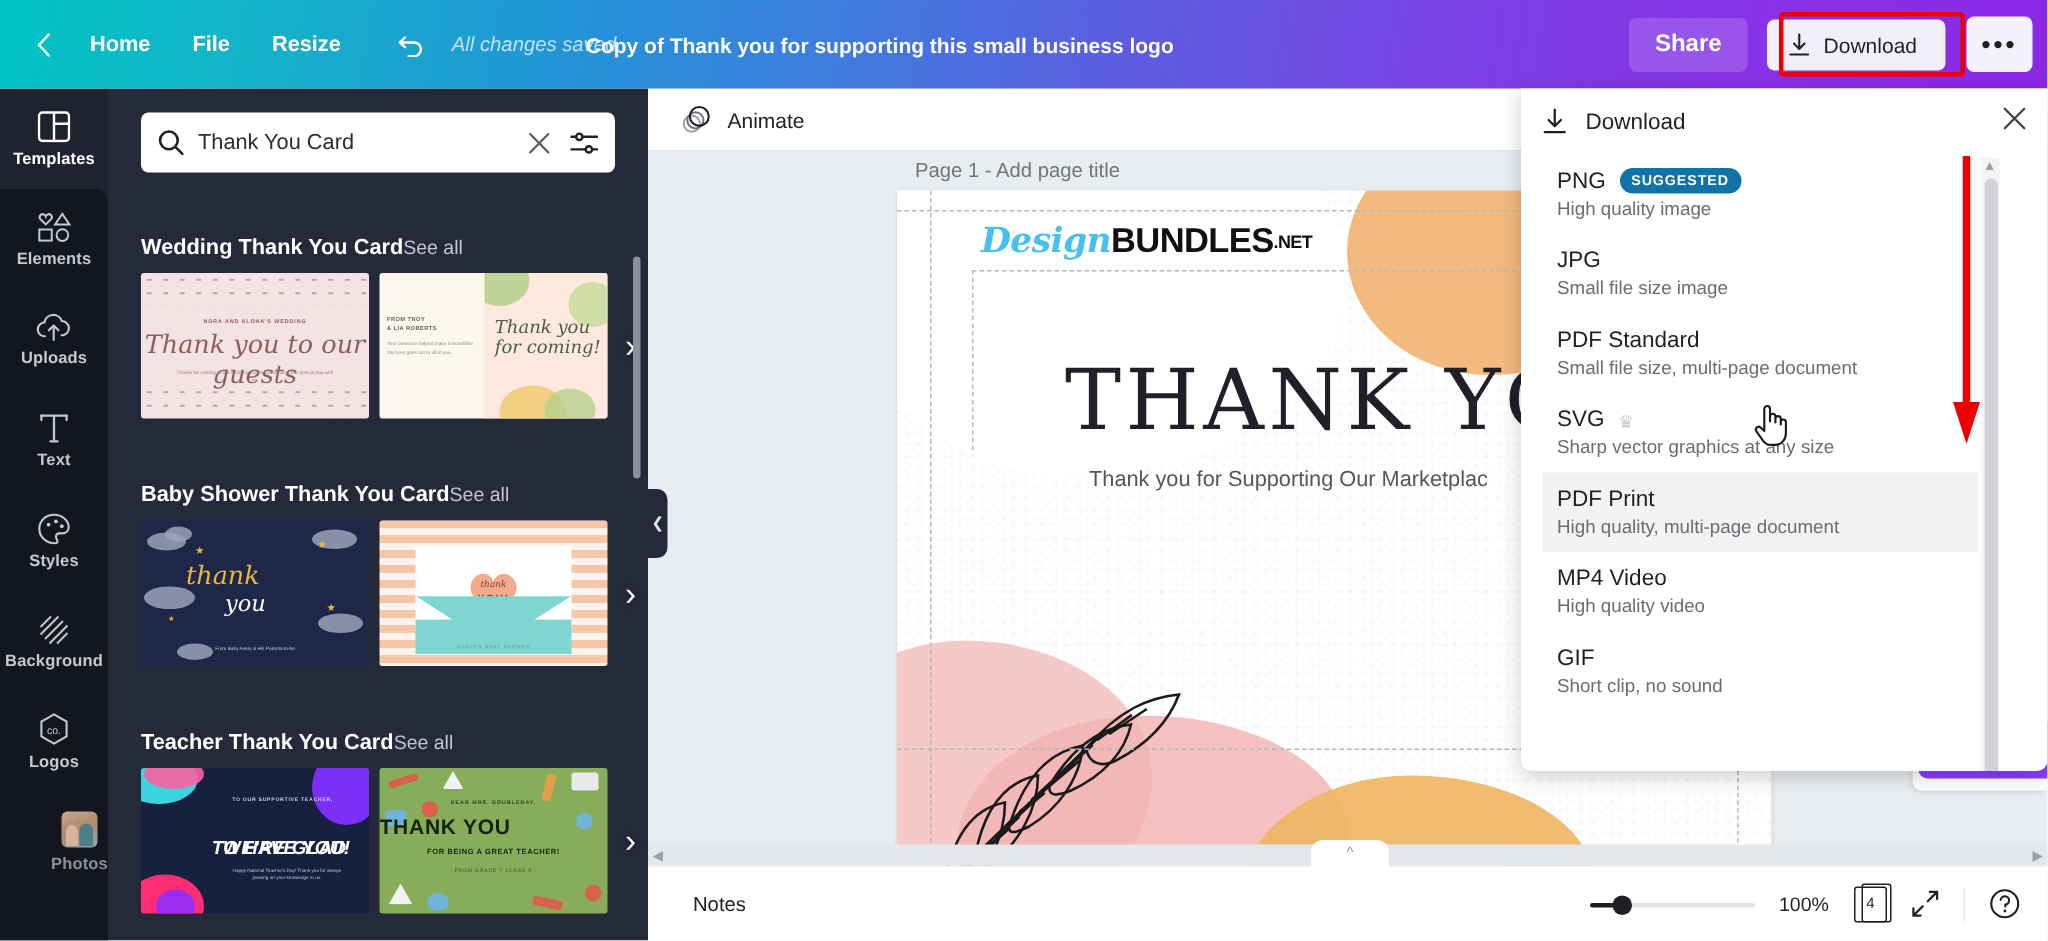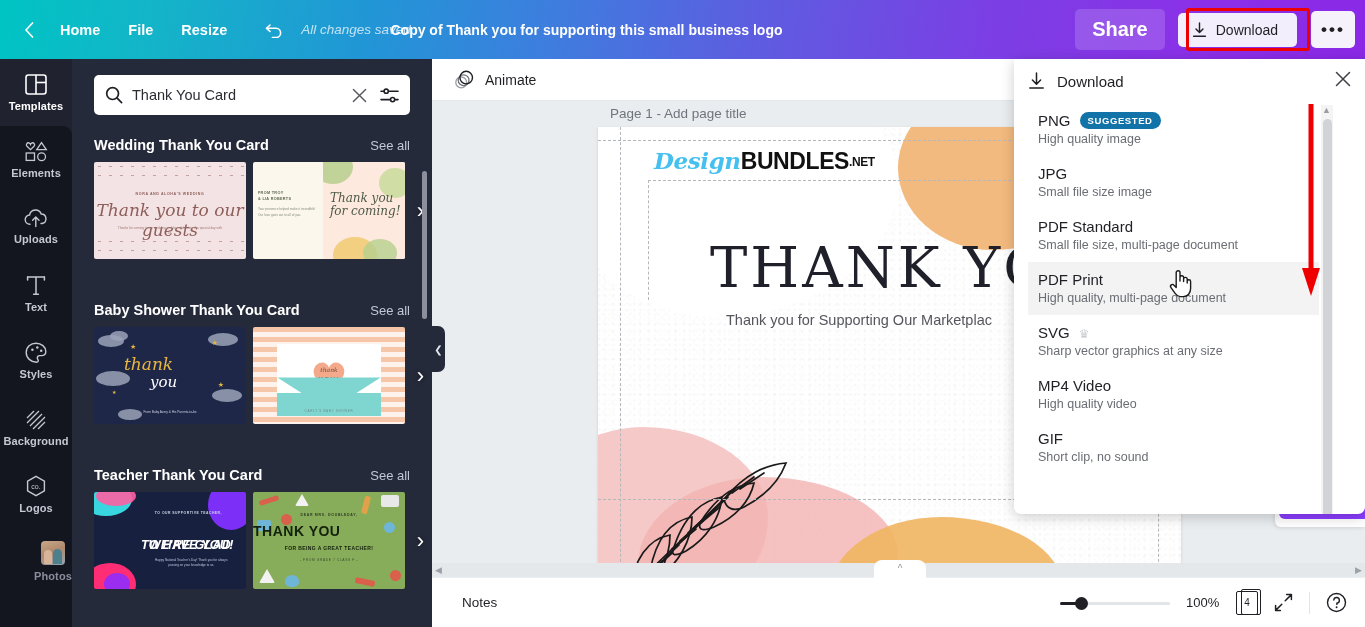--- a/index.html
+++ b/index.html
@@ -45,21 +45,21 @@
   .tb-title span {
     color: #fff; font-size: 14px; font-weight: bold;
     pointer-events: auto; cursor: text; white-space: nowrap;
     transform: translateX(-96px);
   }
   .tb-right {
     position: absolute; right: 10px; top: 0; height: 59px;
     display: flex; align-items: center; gap: 0px; z-index: 5;
   }
   .btn-share {
-    color: #fff; font-size: 20px; font-weight: bold;
+    color: #fff; font-size: 16px; font-weight: bold;
     background: rgba(255,255,255,0.16);
     padding: 9px 17px; border-radius: 5px; cursor: pointer;
     margin-right: 13px;
   }
   .dl-wrap { position: relative; }
   .btn-download {
     background: #f2eefc; color: #1f1f24; font-size: 14px; font-weight: normal;
     padding: 9px 19px 9px 14px; border-radius: 5px; cursor: pointer;
     display: flex; align-items: center; gap: 9px; white-space: nowrap;
   }
@@ -120,22 +120,23 @@
   }
   .search-input {
     flex: 1; border: none; outline: none; font-size: 14.5px; color: #2b2b32;
     font-family: "Liberation Sans", sans-serif; background: transparent;
   }
   .ic-btn { cursor: pointer; display: flex; align-items: center; color: #4a4a52; }
   .sec {
     position: absolute; left: 22px; width: 316px;
   }
   .sec-head {
-    display: flex; align-items: baseline; justify-content: space-between;
+    display: flex; align-items: baseline; 
     margin-bottom: 9px;
+    margin-top: 20px;
   }
   .sec-title { color: #fff; font-size: 14.5px; font-weight: bold; }
   .sec-all { color: #c3c7d4; font-size: 13px; cursor: pointer; }
   .cards { display: flex; gap: 7px; position: relative; }
   .card {
     width: 152px; height: 97px; border-radius: 2px; overflow: hidden;
     cursor: pointer; position: relative; background: #fff;
   }
   .carousel-next {
     position: absolute; right: -14px; top: 50%; transform: translateY(-50%);
@@ -792,35 +793,35 @@
         <div class="dd-opt-d">Small file size image</div>
       </div>
 
       <div class="dd-opt">
         <div class="dd-opt-t">
           <span>PDF Standard</span>
         </div>
         <div class="dd-opt-d">Small file size, multi-page document</div>
       </div>
 
-      <div class="dd-opt sel">
-        <div class="dd-opt-t">
-          <span>PDF Print</span>
-        </div>
-        <div class="dd-opt-d">High quality, multi-page document</div>
-      </div>
-
       <div class="dd-opt">
         <div class="dd-opt-t">
           <span>SVG</span>
           <span class="crown">♛</span>
         </div>
         <div class="dd-opt-d">Sharp vector graphics at any size</div>
       </div>
 
+      <div class="dd-opt sel">
+        <div class="dd-opt-t">
+          <span>PDF Print</span>
+        </div>
+        <div class="dd-opt-d">High quality, multi-page document</div>
+      </div>
+
       <div class="dd-opt">
         <div class="dd-opt-t">
           <span>MP4 Video</span>
         </div>
         <div class="dd-opt-d">High quality video</div>
       </div>
 
       <div class="dd-opt">
         <div class="dd-opt-t">
           <span>GIF</span>

